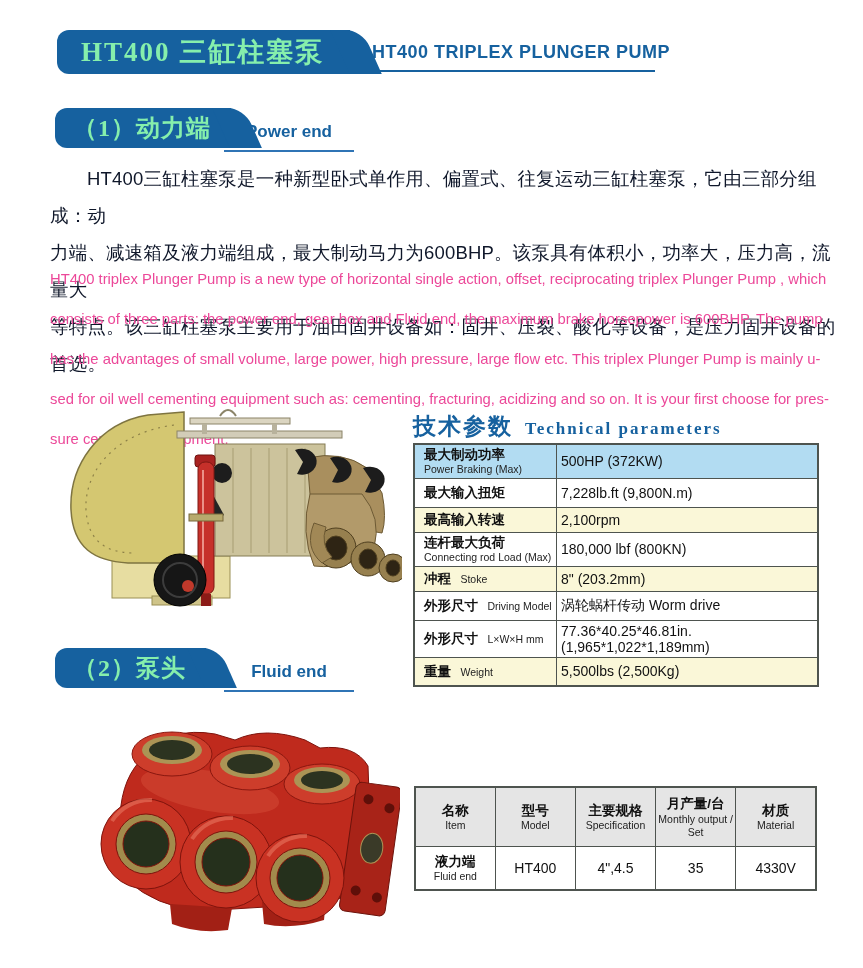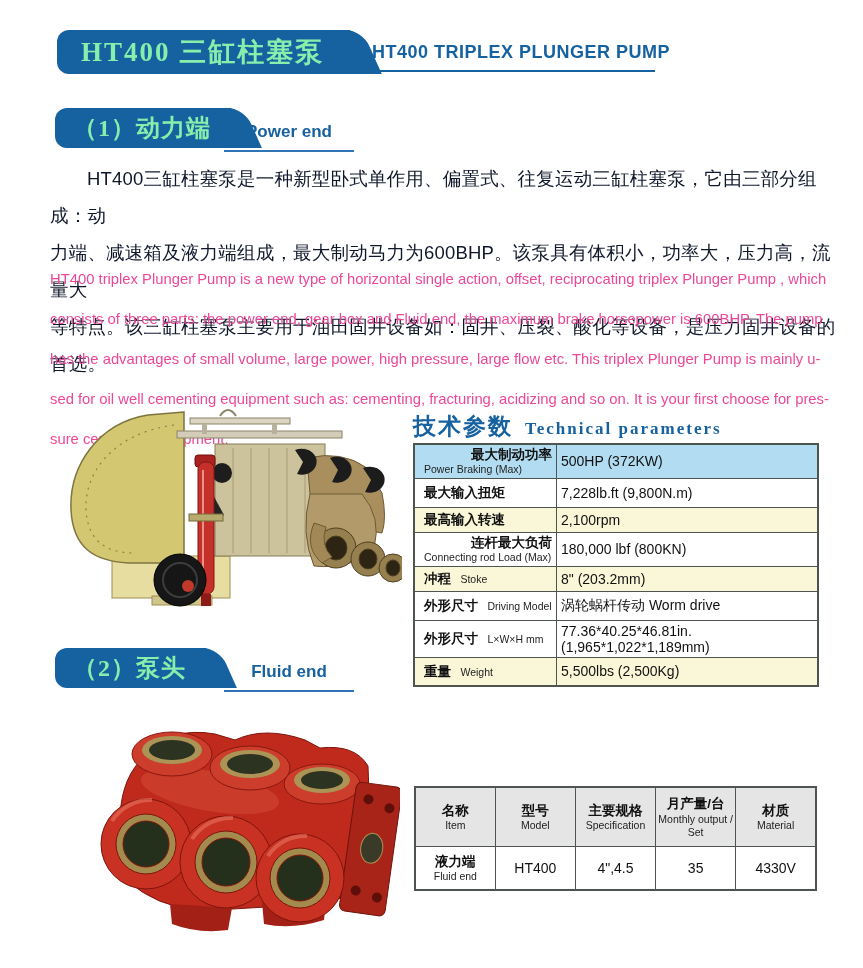--- a/index.html
+++ b/index.html
@@ -39,21 +39,21 @@
   .tech-heading .en { font-family:"Liberation Serif", serif; font-size:17px; font-weight:bold;
                       color:#16619f; letter-spacing:2px; margin-left:12px; }
 
   table.spec { position:absolute; left:413px; top:443px; width:406px; border-collapse:collapse;
                table-layout:fixed; border:2px solid #4e544f; }
   table.spec td { border:1px solid #4e544f; vertical-align:middle; padding:2px 4px; }
   table.spec td.label { width:128px; padding-left:9px; }
   table.spec td.value { font-size:14px; color:#111; }
   .zh-l { font-size:13.5px; font-weight:bold; color:#111; }
   .en-l { font-size:10.5px; color:#222; margin-left:5px; }
-  tr.stacked .zh-l { display:block; line-height:1.25;text-align:right; }
+  tr.stacked .zh-l { display:block; line-height:1.25; }
   tr.stacked .en-l { display:block; margin-left:0; line-height:1.1; }
   tr.tall  { height:34px; }
   tr.mid   { height:29px; }
   tr.short { height:25px; }
   tr.row-blue  td { background:#b2dcf2; }
   tr.row-cream td { background:#faf7d8; }
   tr.row-white td { background:#ffffff; }
 
   
   table.product { position:absolute; left:414px; top:786px; width:403px; border-collapse:collapse;

